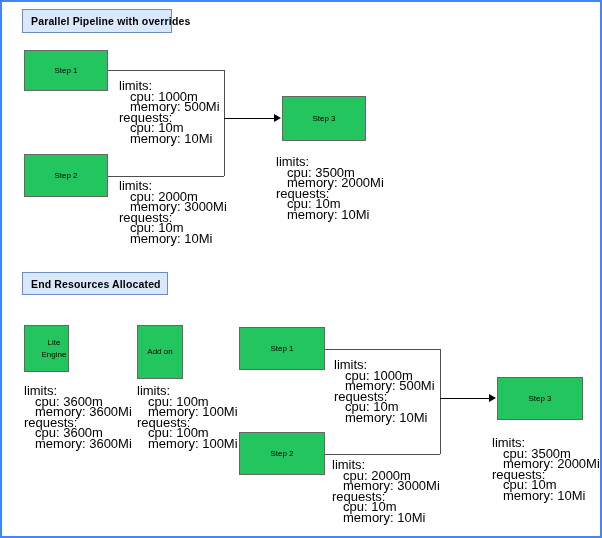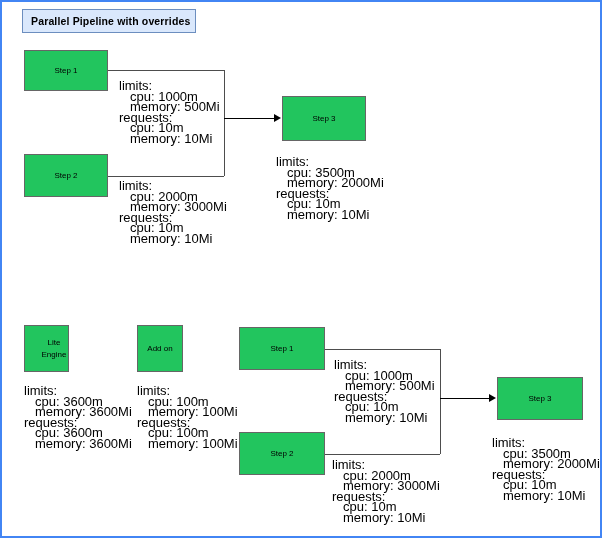--- a/index.html
+++ b/index.html
@@ -83,21 +83,21 @@
     position: absolute;
     height: 0;
     border-top: 1.2px solid #000000;
   }
 </style>
 </head>
 <body>
 
 <div id="canvas">
 
-  <div class="section-header" style="left:20px; top:7px; width:174px; height:24px;">
+  <div class="section-header" style="left:20px; top:7px; width:150px; height:24px;">
     <span>Parallel Pipeline with  overrides</span>
   </div>
 
   <div class="node" style="left:22px; top:48px; width:84px; height:41px;">
     <span>Step 1</span>
   </div>
 
   <div class="node" style="left:22px; top:152px; width:84px; height:43px;">
     <span>Step 2</span>
   </div>
@@ -132,29 +132,32 @@
 
   <div class="res-block" style="left:274px; top:155px;">
     <span class="k">limits:</span>
     <span class="v">cpu: 3500m</span>
     <span class="v">memory: 2000Mi</span>
     <span class="k">requests:</span>
     <span class="v">cpu: 10m</span>
     <span class="v">memory: 10Mi</span>
   </div>
 
+  <div class="section-header" style="left:20px; top:270px; width:146px; height:23px;">
+    <span>End Resources Allocated</span>
+  </div>
 
   <div class="node" style="left:22px; top:323px; width:45px; height:47px;padding-left:15px;">
     <div>
       <span>Lite</span>
       <span>Engine</span>
     </div>
   </div>
 
-  <div class="node" style="left:135px; top:323px; width:46px; height:47px;">
+  <div class="node" style="left:135px; top:323px; width:46px; height:54px;">
     <span>Add on</span>
   </div>
 
   <div class="node" style="left:237px; top:325px; width:86px; height:43px;">
     <span>Step 1</span>
   </div>
 
   <div class="node" style="left:237px; top:430px; width:86px; height:43px;">
     <span>Step 2</span>
   </div>

